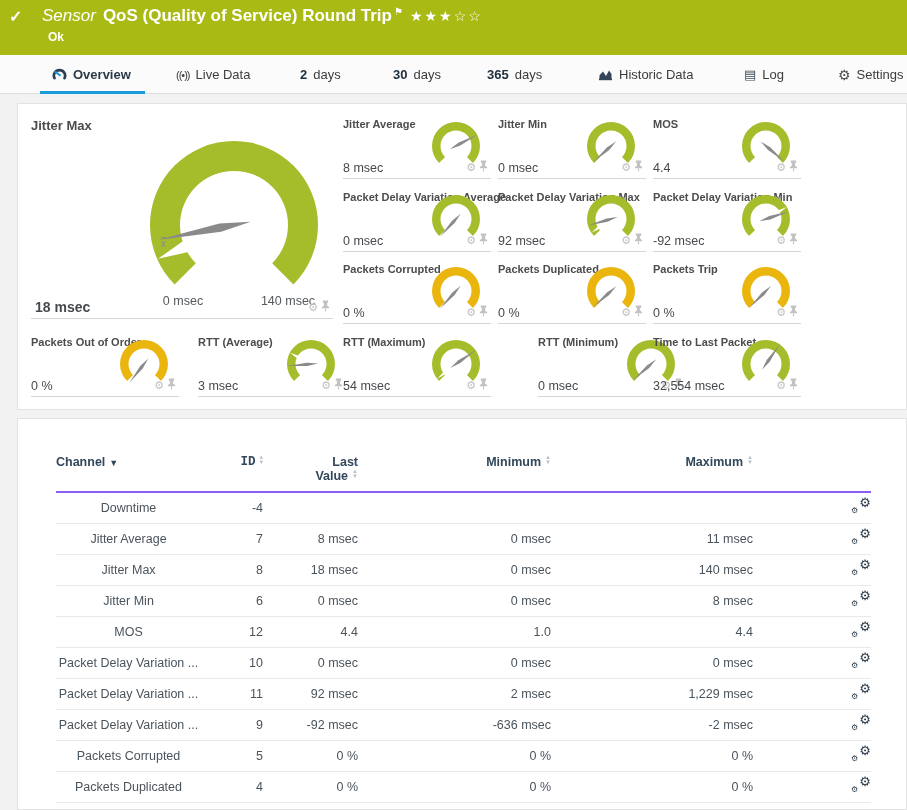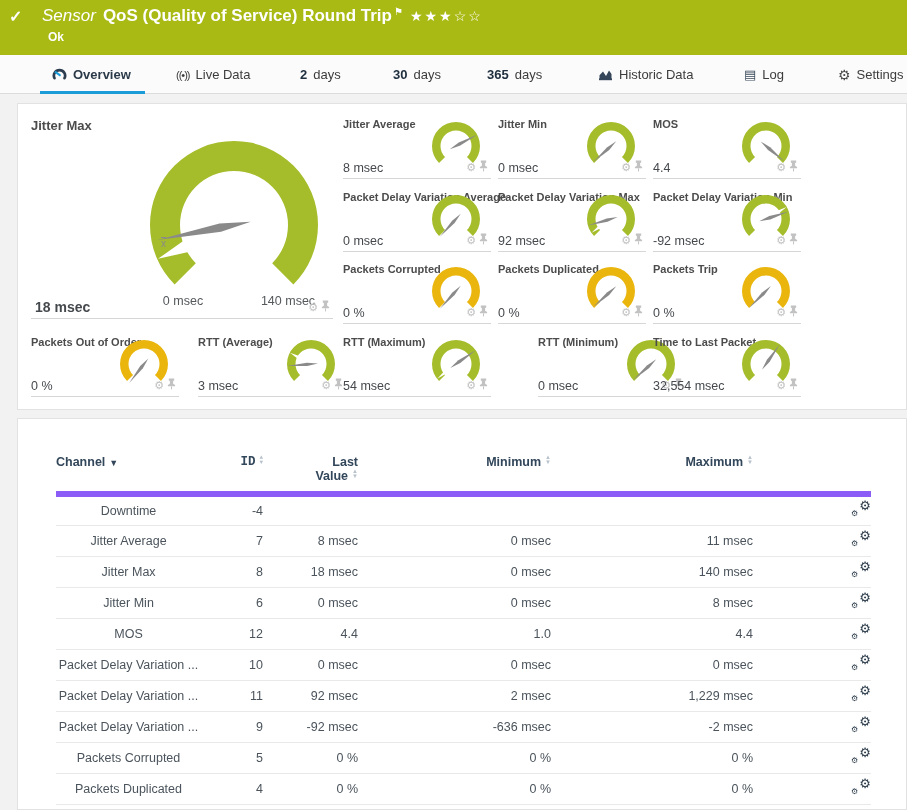--- a/index.html
+++ b/index.html
@@ -39,21 +39,21 @@
   .gcell-value { position:absolute; left:0; bottom:3px; font-size:12.5px; color:#45494d; white-space:nowrap; }
   .gcell-value.main { font-size:14px; font-weight:bold; left:4px; }
   .gcell-icons { position:absolute; right:3px; bottom:2px; display:flex; align-items:center; gap:3px; }
   .mini-gear { font-size:11px; color:#c2c2c2; line-height:1; cursor:pointer; }
   .gauge-svg { position:absolute; }
   .scale-label { position:absolute; font-size:12.5px; color:#55595c; transform:translateX(-50%); white-space:nowrap; }
   .avg-marker { position:absolute; font-size:10px; color:#8a8a8a; text-decoration:overline; }
 
   
   table.channels { border-collapse:collapse; margin:26px 0 0 38px; width:815px; table-layout:fixed; font-size:12.5px; }
-  table.channels th { color:#33475b; font-weight:bold; text-align:right; vertical-align:top; padding:10px 0 8px 0; cursor:pointer; border-bottom:6px solid #8b5cf6; }
+  table.channels th { color:#33475b; font-weight:bold; text-align:right; vertical-align:top; padding:10px 0 8px 0; cursor:pointer; border-bottom:2px solid #8b5cf6; }
   table.channels th.col-channel { text-align:left; }
   table.channels td { color:#4b545c; text-align:right; height:31px; border-bottom:1px solid #e9e9e9; padding:0; }
   table.channels td.col-channel { text-align:center; white-space:nowrap; overflow:hidden; }
   .sort { display:inline-flex; flex-direction:column; margin-left:4px; vertical-align:top; line-height:5px; }
   .sort i { font-style:normal; font-size:6px; color:#b7c1cb; }
   .chan-sort { font-size:9px; color:#33475b; margin-left:4px; }
   .table-gear { position:relative; display:inline-block; width:20px; height:16px; cursor:pointer; }
   .table-gear .g1 { position:absolute; right:0; top:-2px; font-size:13px; color:#2f3e4d; line-height:1; }
   .table-gear .g2 { position:absolute; left:0; bottom:-1px; font-size:8px; color:#2f3e4d; line-height:1; }
   td.col-gear { padding-right:40px; }

